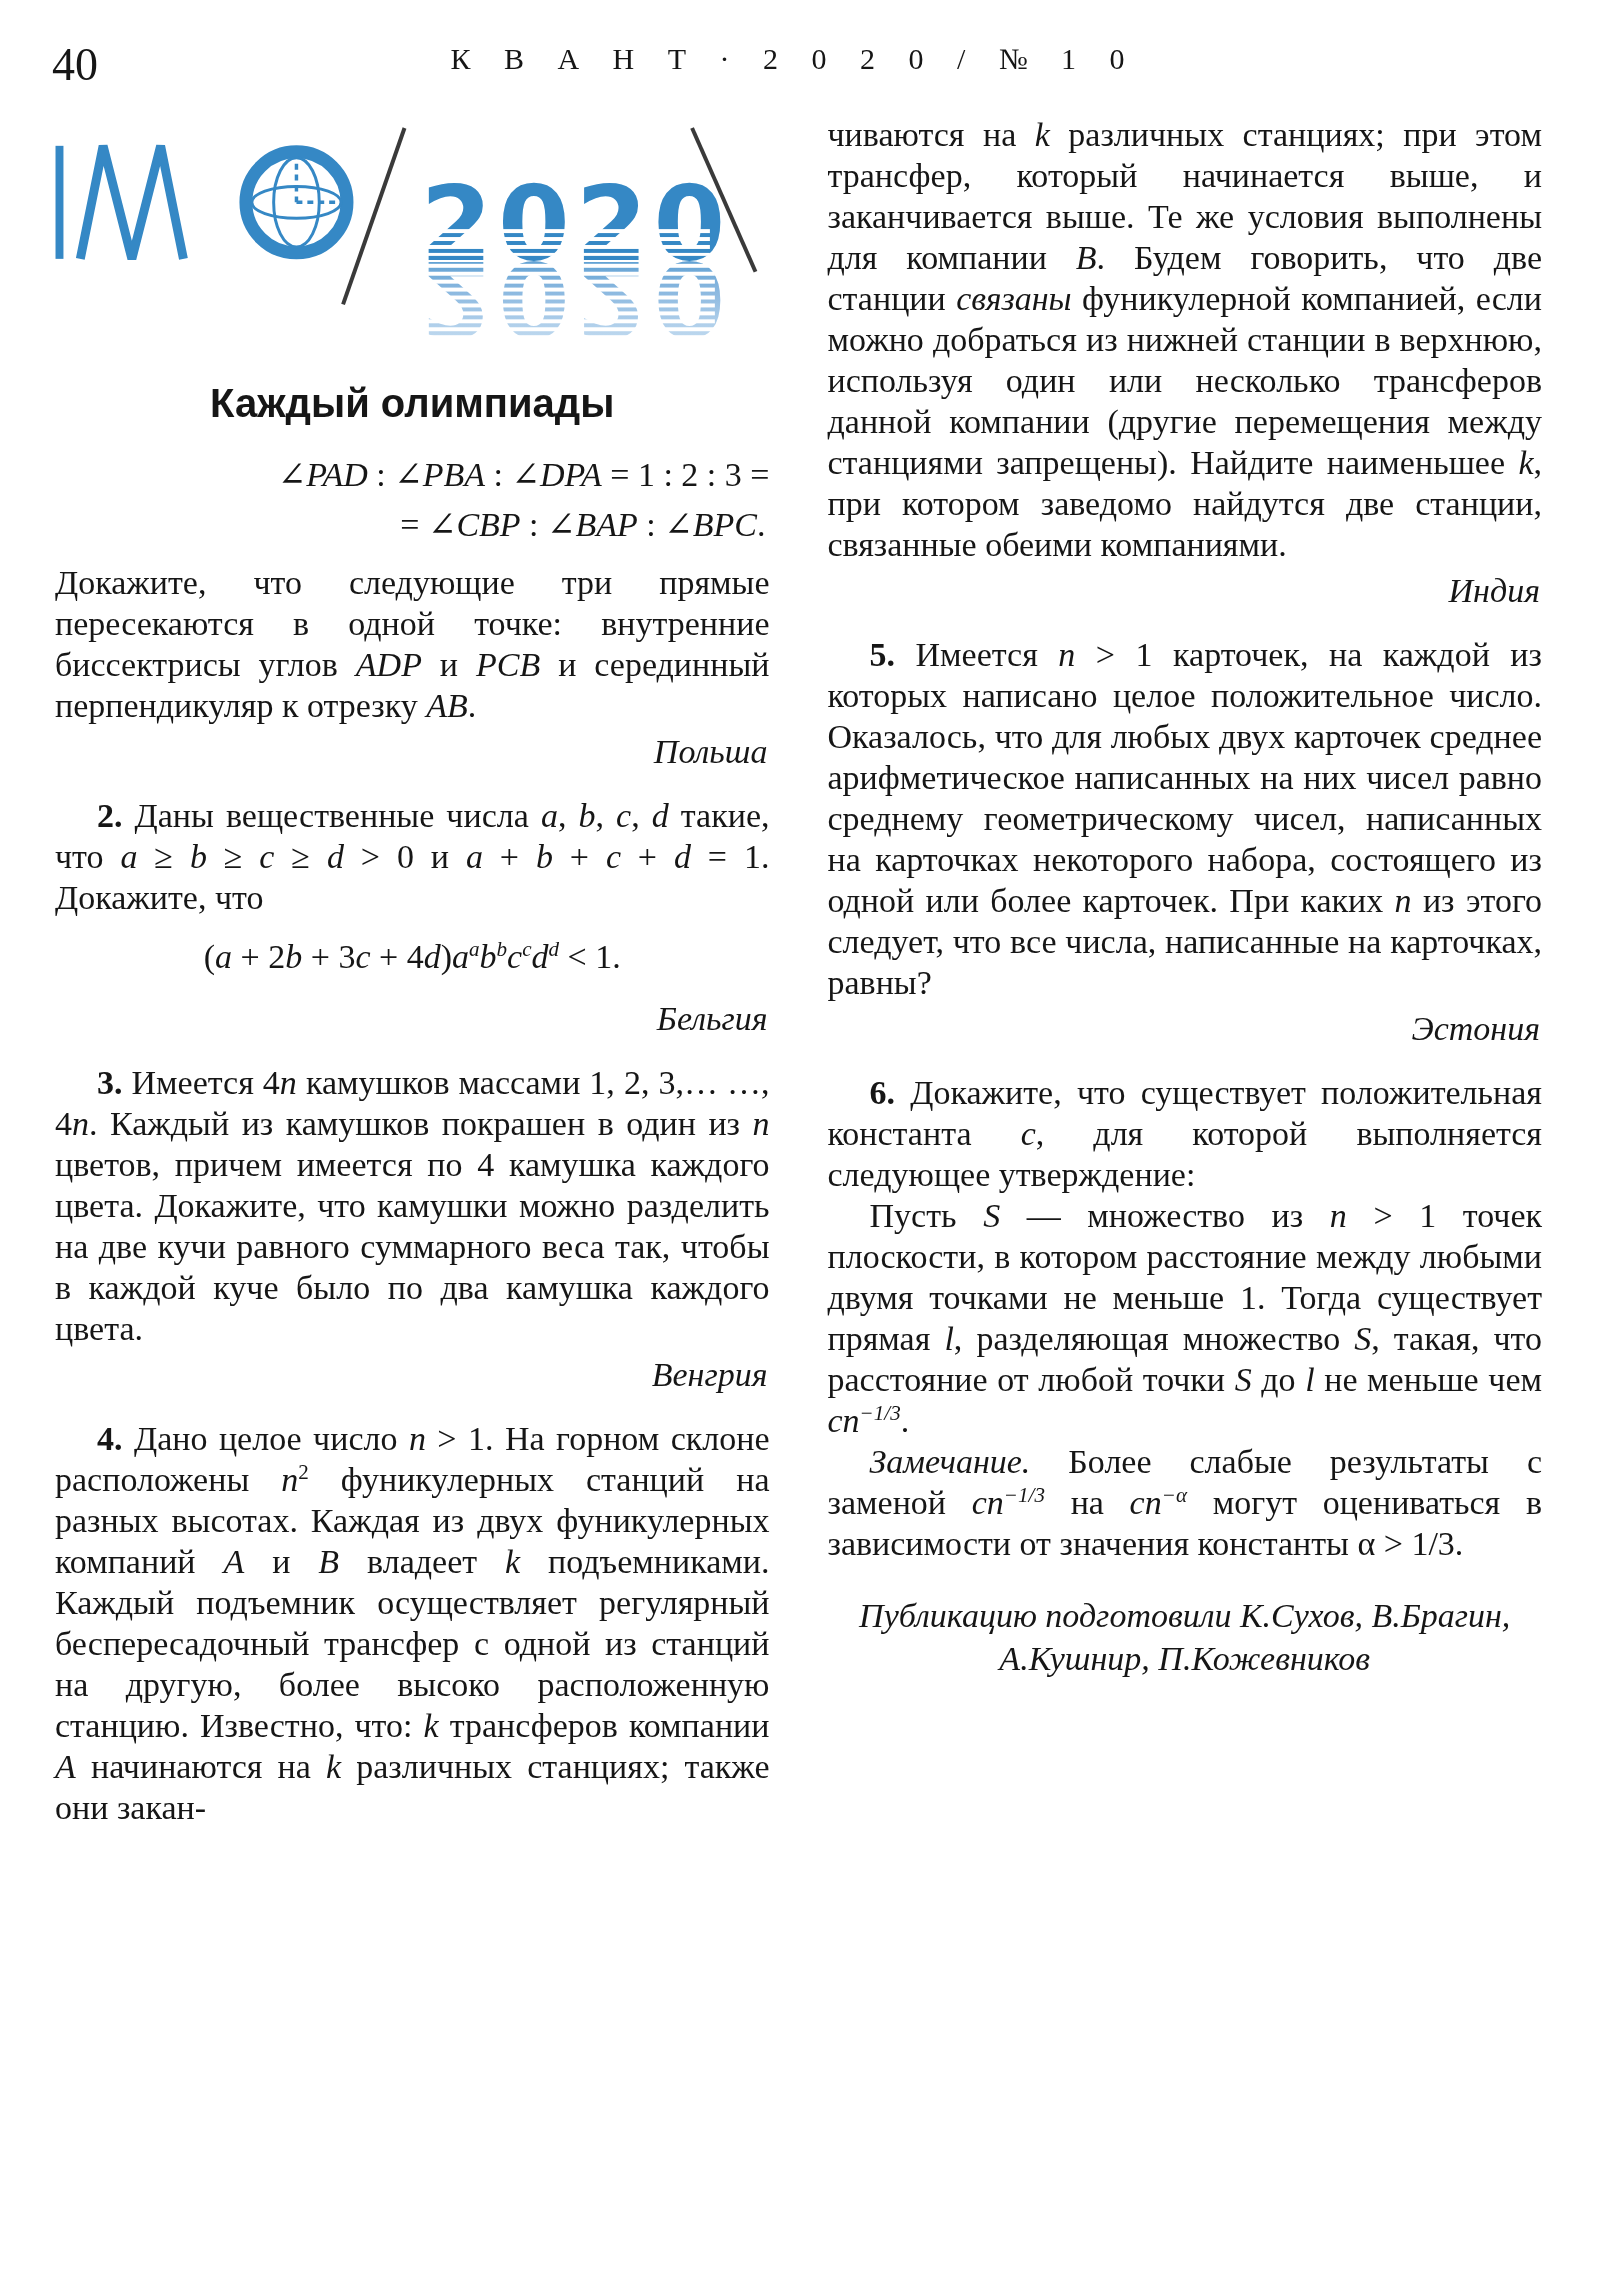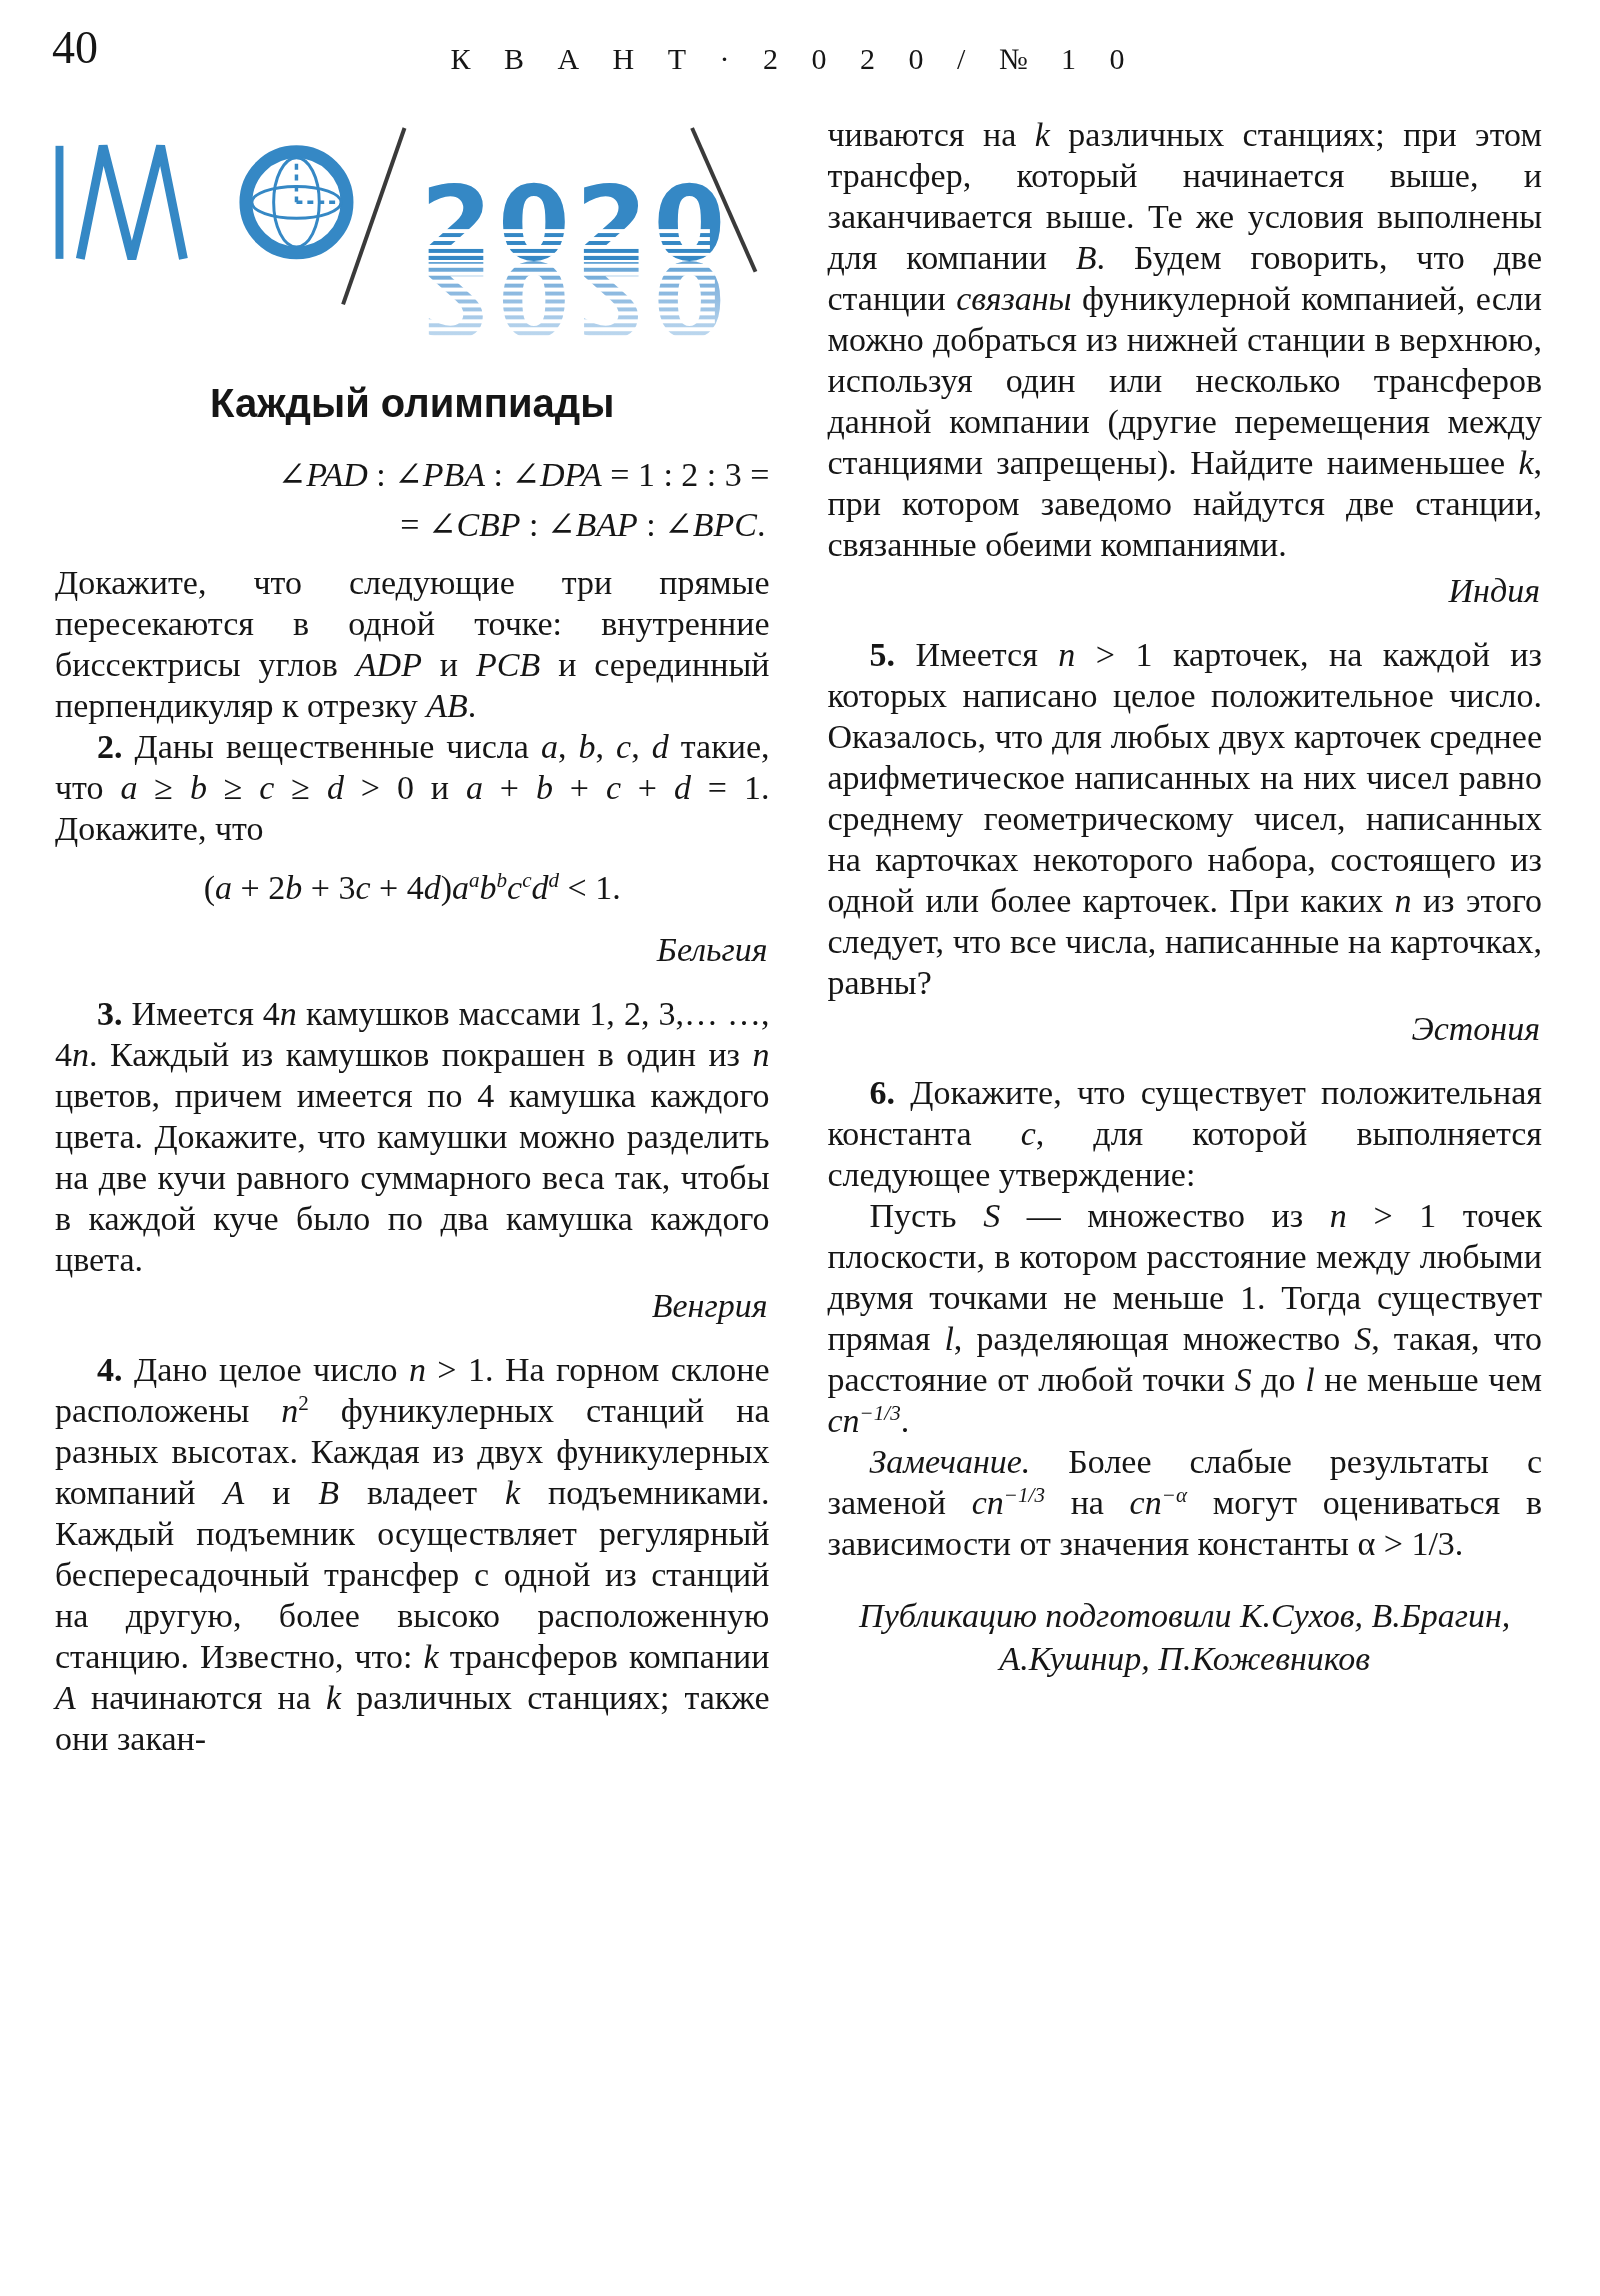--- a/index.html
+++ b/index.html
@@ -4,21 +4,21 @@
 <style>
   html,body{margin:0;padding:0;background:#ffffff;}
   body{
     width:1600px;height:2296px;position:relative;overflow:hidden;
     font-family:"Liberation Serif","DejaVu Serif",serif;
     color:#161616;
   }
   
   .hdr{position:relative;height:96px;}
   .pagenum{
-    position:absolute;left:52px;top:25px;
+    position:absolute;left:52px;top:42px;
     font-size:46px;line-height:1;
   }
   .journal{
     position:absolute;left:0;right:12px;top:42px;text-align:center;
     font-size:30px;letter-spacing:13px;white-space:nowrap;
   }
   
   .cols{
     position:absolute;left:55px;right:58px;top:100px;
     display:flex;gap:58px;
@@ -119,20 +119,21 @@
     </div>
 
     <div class="sect-title">Каждый олимпиады</div>
 
     <div>
         <div class="formula">
           <div class="f-left"><span>∠</span><span class="it">PAD</span><span> : ∠</span><span class="it">PBA</span><span> : ∠</span><span class="it">DPA</span><span> = 1 : 2 : 3 =</span></div>
           <div class="f-right"><span>= ∠</span><span class="it">CBP</span><span> : ∠</span><span class="it">BAP</span><span> : ∠</span><span class="it">BPC</span><span>.</span></div>
         </div>
         <div class="para flush"><span>Докажите, что следующие три прямые пересекаются в одной точке: внутренние биссектрисы углов </span><span class="it">ADP</span><span> и </span><span class="it">PCB</span><span> и серединный перпендикуляр к отрезку </span><span class="it">AB</span><span>.</span></div>
+        <div class="country">Польша</div>
         <div class="para"><span class="bd">2.</span><span>  Даны вещественные числа </span><span class="it">a</span><span>, </span><span class="it">b</span><span>, </span><span class="it">c</span><span>, </span><span class="it">d</span><span> такие, что </span><span class="it">a</span><span> ≥ </span><span class="it">b</span><span> ≥ </span><span class="it">c</span><span> ≥ </span><span class="it">d</span><span> &gt; 0 и </span><span class="it">a</span><span> + </span><span class="it">b</span><span> + </span><span class="it">c</span><span> + </span><span class="it">d</span><span> = 1. Докажите, что</span></div>
         <div class="formula f-center"><span>(</span><span class="it">a</span><span> + 2</span><span class="it">b</span><span> + 3</span><span class="it">c</span><span> + 4</span><span class="it">d</span><span>)</span><span class="it">a</span><span class="it sup">a</span><span class="it">b</span><span class="it sup">b</span><span class="it">c</span><span class="it sup">c</span><span class="it">d</span><span class="it sup">d</span><span> &lt; 1.</span></div>
         <div class="country">Бельгия</div>
         <div class="para"><span class="bd">3.</span><span> Имеется 4</span><span class="it">n</span><span> камушков массами 1, 2, 3,… …, 4</span><span class="it">n</span><span>. Каждый из камушков покрашен в один из </span><span class="it">n</span><span> цветов, причем имеется по 4 камушка каждого цвета. Докажите, что камушки можно разделить на две кучи равного суммарного веса так, чтобы в каждой куче было по два камушка каждого цвета.</span></div>
         <div class="country">Венгрия</div>
         <div class="para"><span class="bd">4.</span><span>  Дано целое число </span><span class="it">n</span><span> &gt; 1. На горном склоне расположены </span><span class="it">n</span><span class="sup">2</span><span> фуникулерных станций на разных высотах. Каждая из двух фуникулерных компаний </span><span class="it">A</span><span> и </span><span class="it">B</span><span> владеет </span><span class="it">k</span><span> подъемниками. Каждый подъемник осуществляет регулярный беспересадочный трансфер с одной из станций на другую, более высоко расположенную станцию. Известно, что: </span><span class="it">k</span><span> трансферов компании </span><span class="it">A</span><span> начинаются на </span><span class="it">k</span><span> различных станциях; также они закан-</span></div>
       </div>
   </div>
 
   <div class="col col-right">

